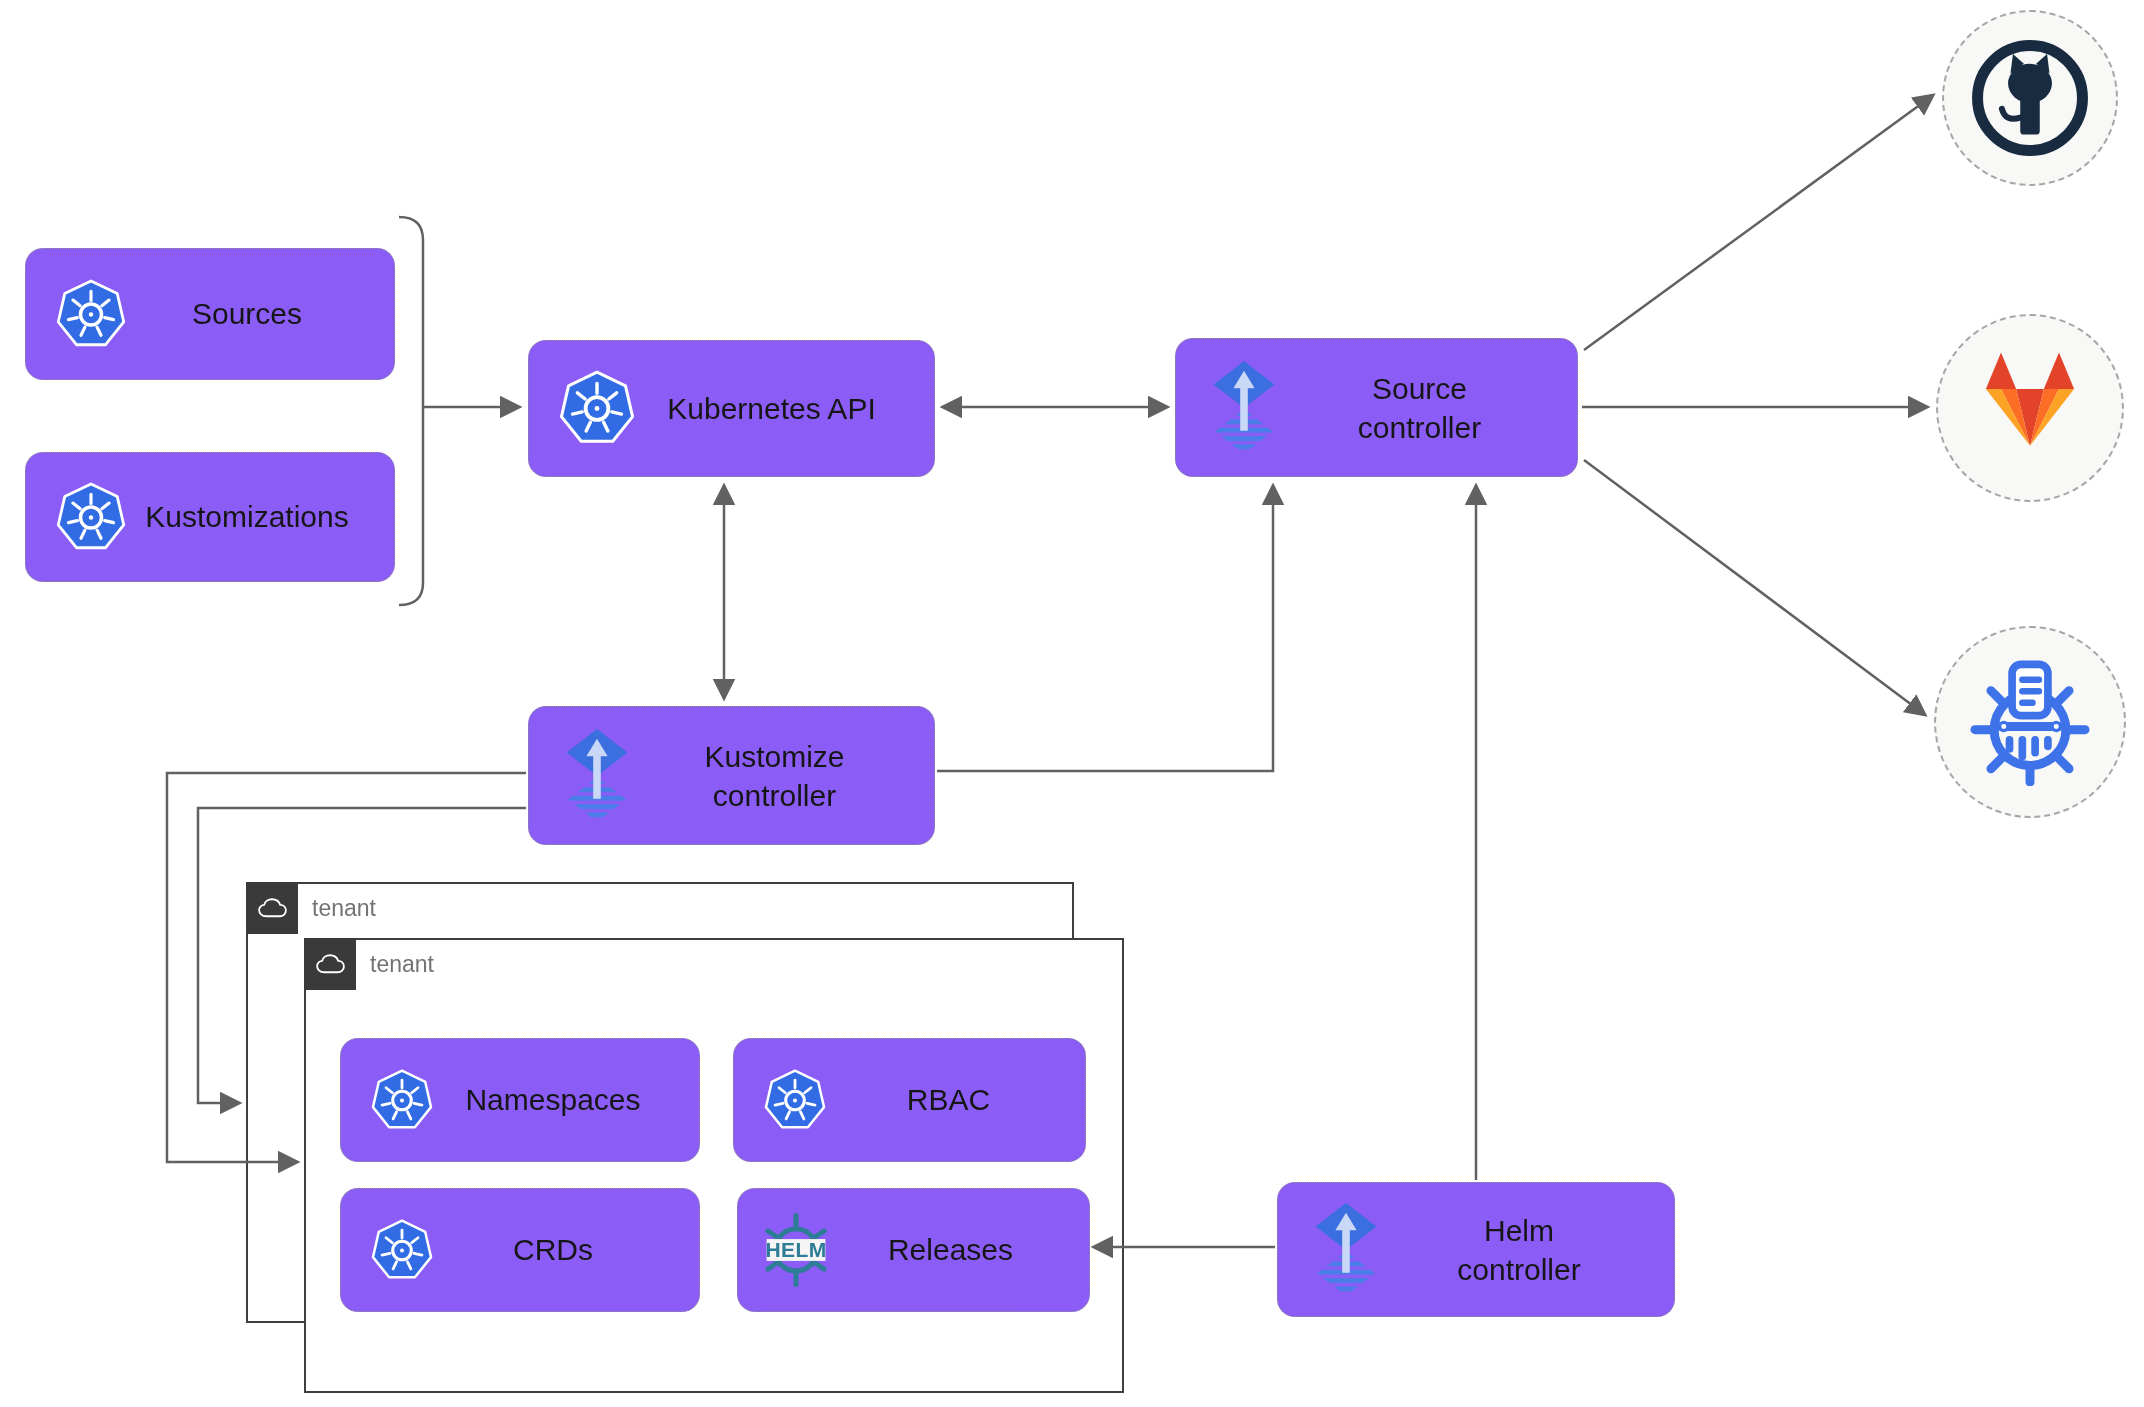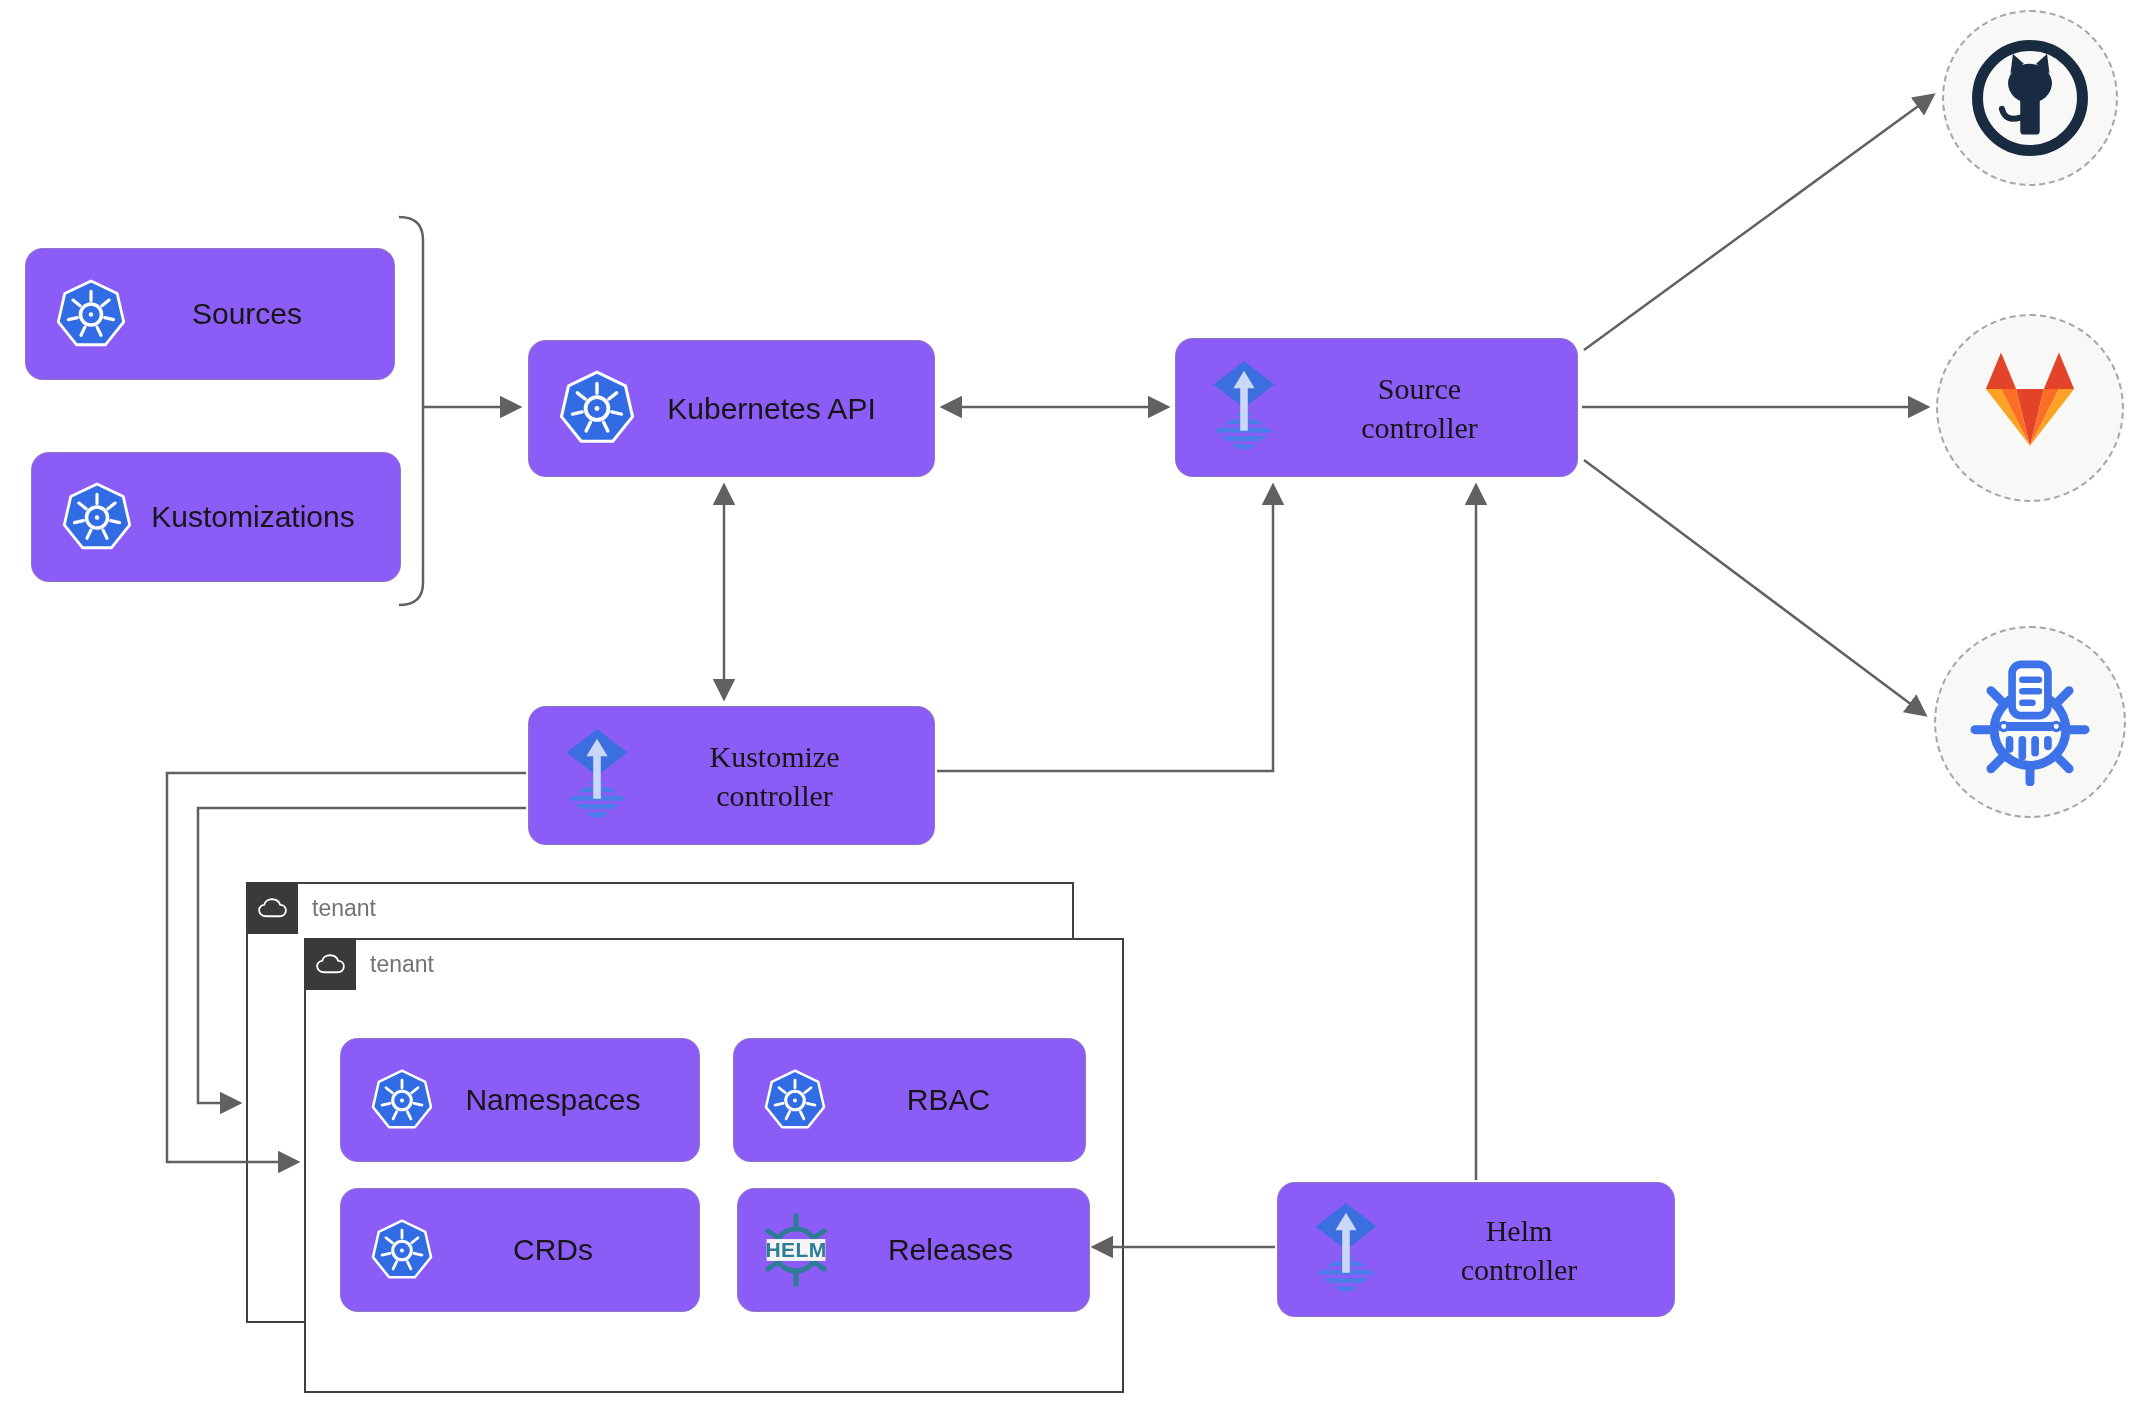--- a/index.html
+++ b/index.html
@@ -5,34 +5,34 @@
   html,body { margin:0; padding:0; background:#fff; font-family:"Liberation Sans", sans-serif; }
   .canvas { position:relative; width:2144px; height:1407px; background:#ffffff; overflow:hidden; }
 
   
   .node { position:absolute; display:flex; align-items:center; box-sizing:border-box;
           background:#8b5cf6; border:1.5px dotted #8f8f8f; border-radius:18px;
           padding-left:30px; z-index:4; }
   .node .icon { flex:none; display:block; }
   .node-label { flex:1; text-align:center; font-size:30px; color:#161616; padding-right:26px; }
   .lbl-wrap { flex:1; display:flex; justify-content:center; padding-right:20px; }
-  .lbl-wrap .node-label { flex:none; max-width:185px; padding:0; line-height:1.3;font-family:Liberation Serif, serif; }
+  .lbl-wrap .node-label { flex:none; max-width:185px; padding:0; line-height:1.3; }
 
   
   .tenant { position:absolute; background:#ffffff; border:2px solid #3f3f3f; box-sizing:border-box; }
   .tenant-back  { left:246px; top:882px; width:828px; height:441px; z-index:2; }
   .tenant-front { left:304px; top:938px; width:820px; height:455px; z-index:3; }
   .tenant-tab { position:absolute; top:-2px; left:-2px; width:52px; height:52px; background:#3a3a3a;
                 display:flex; align-items:center; justify-content:center; }
   .tenant-label { position:absolute; top:-2px; left:64px; height:52px; line-height:52px;
                   font-size:23px; color:#737373; }
 
   
   .n-sources        { left:25px;  top:248px;  width:370px; height:132px; }
-  .n-kustomizations { left:31px;  top:452px;  width:370px; height:130px; }
+  .n-kustomizations { left:25px;  top:452px;  width:370px; height:130px; }
   .n-k8s-api        { left:528px; top:340px;  width:407px; height:137px; }
   .n-source-ctrl    { left:1175px;top:338px;  width:403px; height:139px; }
   .n-kustomize-ctrl { left:528px; top:706px;  width:407px; height:139px; }
   .n-helm-ctrl      { left:1277px;top:1182px; width:398px; height:135px; }
   .n-namespaces { left:340px; top:1038px; width:360px; height:124px; z-index:5; }
   .n-rbac       { left:733px; top:1038px; width:353px; height:124px; z-index:5;gap:12px; }
   .n-crds       { left:340px; top:1188px; width:360px; height:124px; z-index:5; }
   .n-releases   { left:737px; top:1188px; width:353px; height:124px; z-index:5;padding-left:16px; }
 
   

